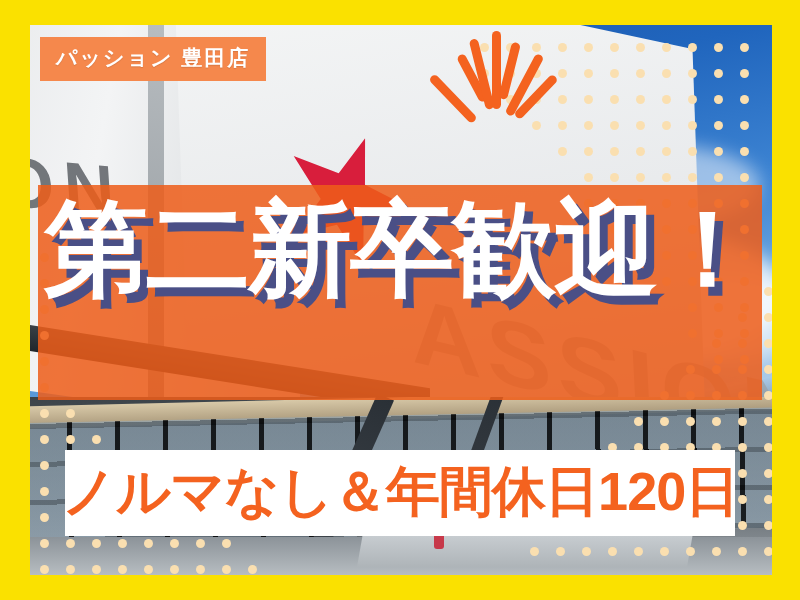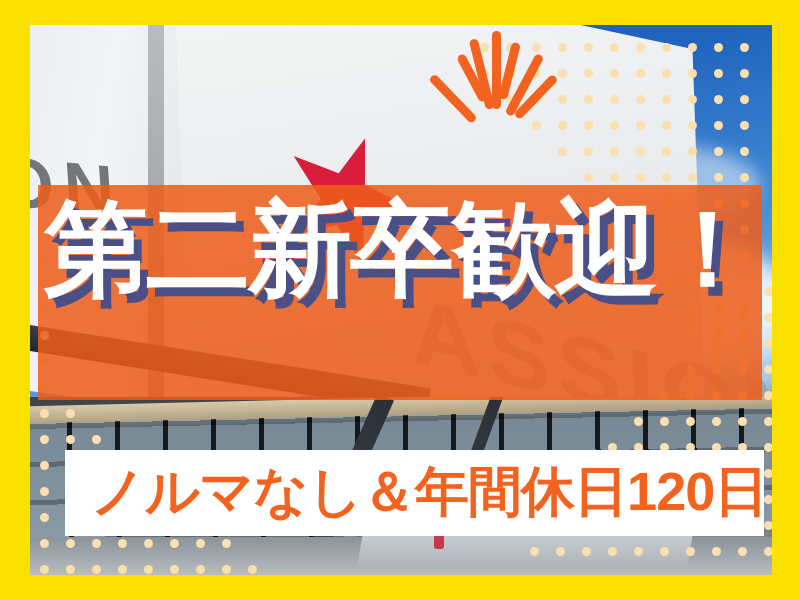--- a/index.html
+++ b/index.html
@@ -177,21 +177,21 @@
     font-size:53px;font-weight:700;line-height:1.05;
     letter-spacing:0px;
     color:#fff200;white-space:nowrap;
     text-shadow:5px 5px 0 #33386f;
   }
 
   
   #benefit-box{
     position:absolute;left:65px;top:450px;width:670px;height:86px;
     background:#ffffff;
-    display:flex;align-items:center;justify-content:center;padding-left:29px;
+    display:flex;align-items:center;justify-content:center;
   }
   #benefit-text{
     font-size:54px;font-weight:700;letter-spacing:-1px;
     color:#f4621f;white-space:nowrap;
     margin-top:-2px;
   }
 </style>
 </head>
 <body>
 
@@ -431,20 +431,21 @@
         <i style="height: 62px; top: 34px; margin-left: -10px; transform: rotate(-44deg);"></i>
         <i style="height: 52px; top: 24px; margin-left: 0px; transform: rotate(-28deg);"></i>
         <i style="height: 72px; top: 12px; margin-left: 6px; transform: rotate(-14deg);"></i>
         <i style="height: 78px; top: 6px; margin-left: 12px; transform: rotate(0deg);"></i>
         <i style="height: 58px; top: 16px; margin-left: 18px; transform: rotate(14deg);"></i>
         <i style="height: 68px; top: 22px; margin-left: 24px; transform: rotate(28deg);"></i>
         <i style="height: 56px; top: 36px; margin-left: 32px; transform: rotate(44deg);"></i>
       </div>
   </div>
 
+  <div id="shop-tag">パッション 豊田店</div>
 
 
   <div id="band"></div>
   <div id="headline">第二新卒歓迎！</div>
 
   <div id="benefit-box">
     <span id="benefit-text">ノルマなし＆年間休日120日</span>
   </div>
 
 </div>

